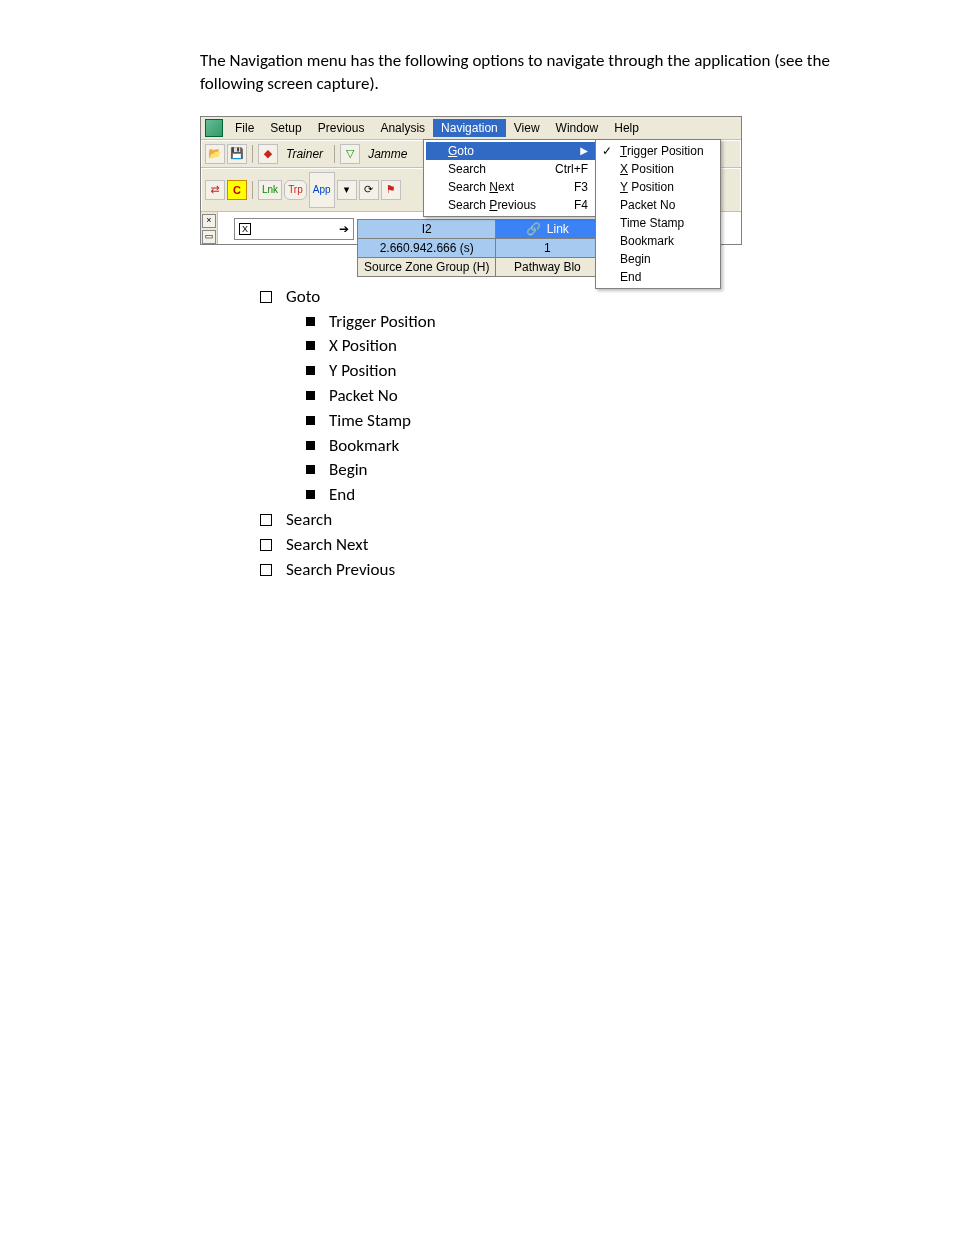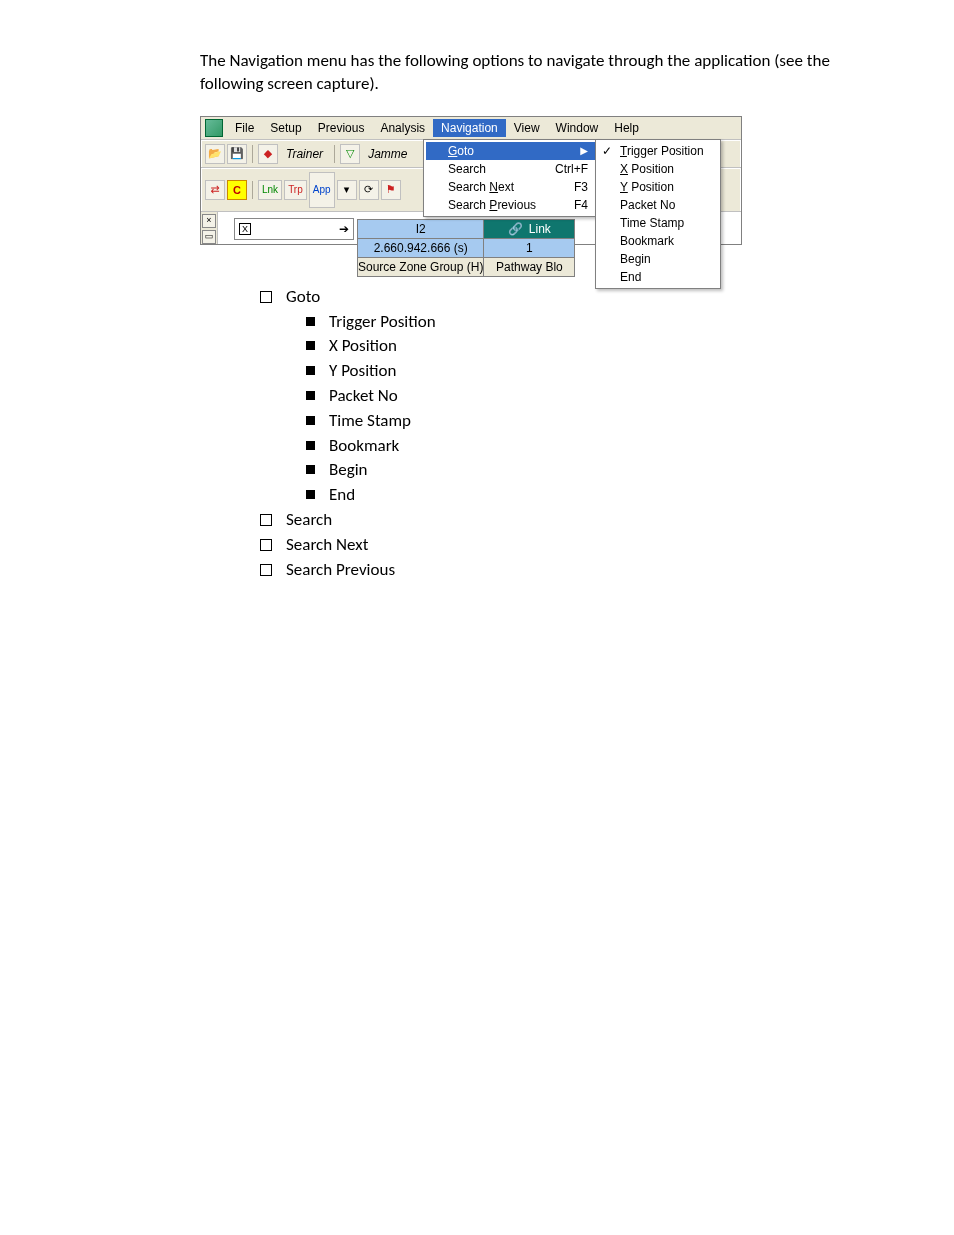--- a/index.html
+++ b/index.html
@@ -108,21 +108,21 @@
     background:#fff;
     display:flex;align-items:center;justify-content:space-between;
     padding:0 4px;
   }
   .gridtable {
     margin-left:16px;
     border-collapse:collapse;
   }
   .gridtable td {
     border:1px solid #808080;
-    padding:2px 0;
+    padding:2px 6px;
     text-align:center;
     font-size:12px;
     background:#ece9d8;
   }
   .gridtable td.blue { background:#a6caf0; }
   .dropdown {
     position:absolute;
     background:#fff;
     border:1px solid #808080;
     box-shadow: 2px 2px 3px rgba(0,0,0,0.25);
@@ -201,21 +201,21 @@
       <span class="sep"></span>
       <span class="tbtn" style="color:#080;">▽</span>
       <span class="tlabel">Jamme</span>
     </div>
 
     <div class="toolbar">
       <span class="tbtn" style="color:#c22;">⇄</span>
       <span class="tbtn" style="background:#ff0;border-color:#c80;color:#b00;font-weight:bold;">C</span>
       <span class="sep"></span>
       <span class="tbtn" style="width:auto;padding:0 3px;color:#080;font-size:10px;">Lnk</span>
-      <span class="tbtn" style="width:auto;padding:0 3px;color:#c22;font-size:10px;">Trp</span>
+      <span class="tbtn" style="width:auto;padding:0 3px;color:#c22;font-size:10px;border-radius:6px;">Trp</span>
       <span class="tbtn" style="width:auto;padding:8px 3px;color:#04c;font-size:10px;">App</span>
       <span class="tbtn">▾</span>
       <span class="tbtn">⟳</span>
       <span class="tbtn" style="color:#c22;">⚑</span>
     </div>
 
     <div class="secondrow">
       <div class="leftgutter">
         <div class="gbtn">×</div>
         <div class="gbtn">▭</div>
@@ -224,21 +224,21 @@
         <div class="xbox">
           <span style="border:1px solid #000;padding:0 2px;font-size:9px;">X</span>
           <span>➔</span>
         </div>
       </div>
     </div>
     <table class="gridtable" style="position:absolute;left:140px;top:102px;">
       <tbody>
           <tr>
         <td class="blue" style="min-width:120px;">I2</td>
-        <td style="background:#0f766e;color:#fff;min-width:90px;">
+        <td style="background:#3b82f6;color:#fff;min-width:90px;">
           <span style="margin-right:6px;">🔗</span><span>Link</span>
         </td>
       </tr>
       <tr>
         <td class="blue">2.660.942.666 (s)</td>
         <td style="background:#a6caf0;">1</td>
       </tr>
       <tr>
         <td>Source Zone Group (H)</td>
         <td>Pathway Blo</td>

